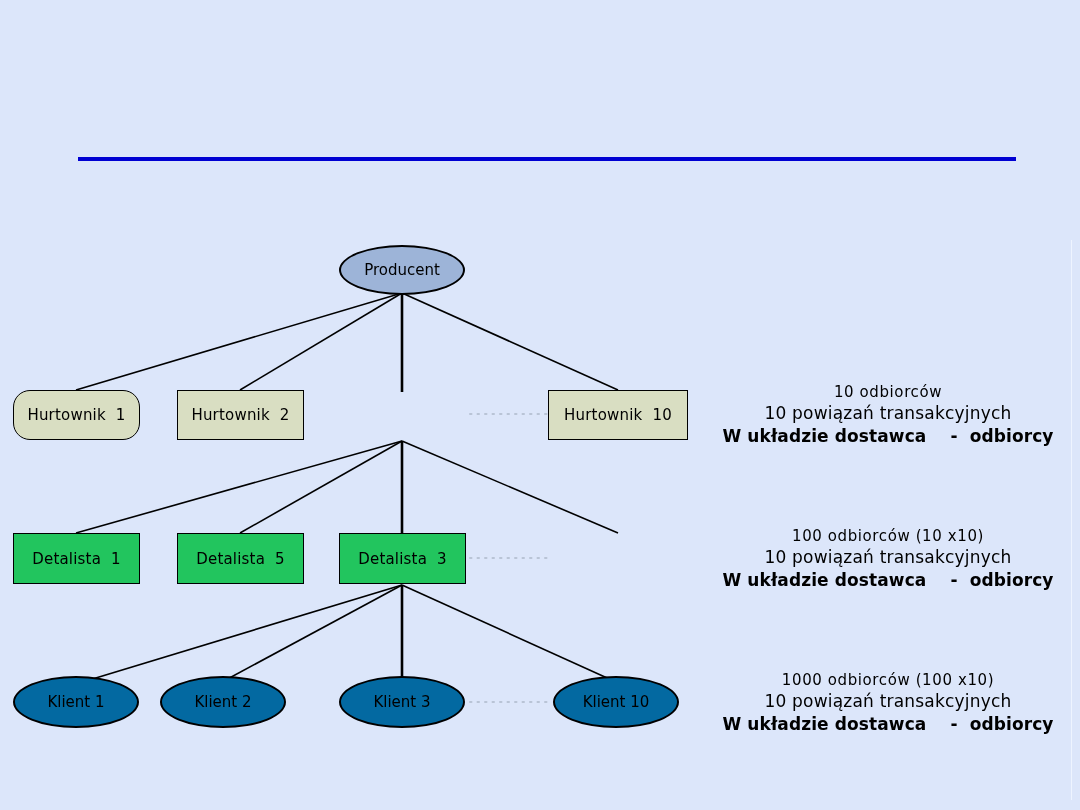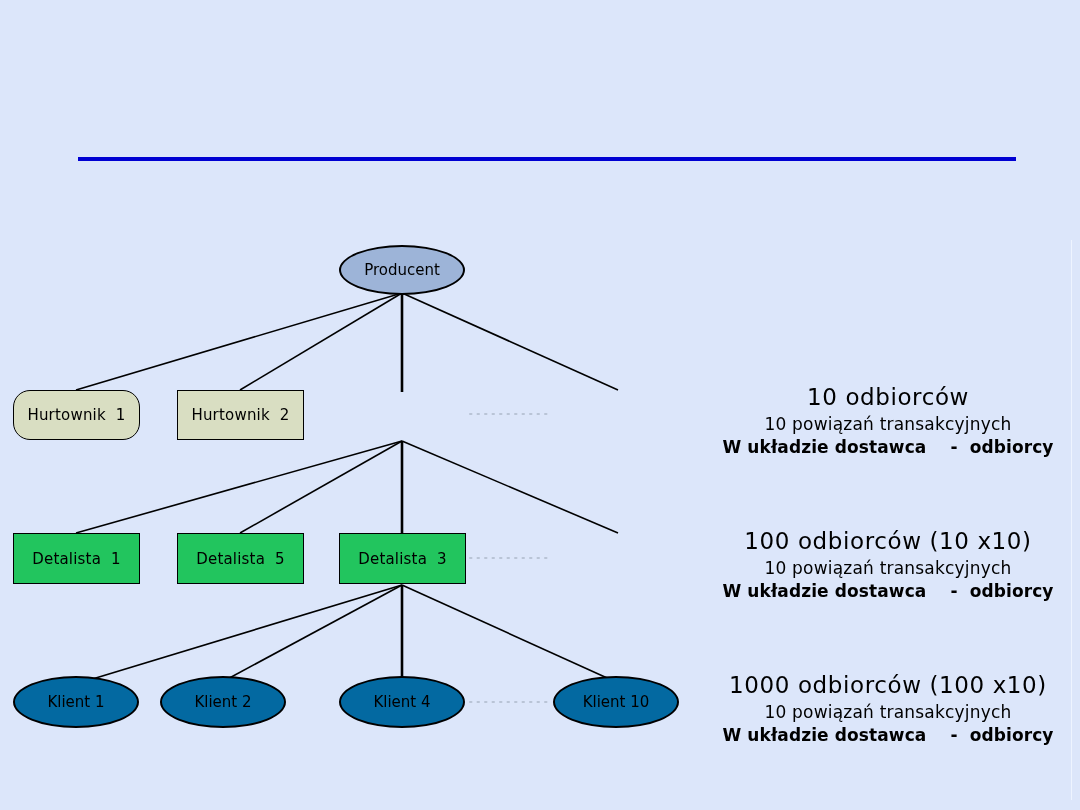--- a/index.html
+++ b/index.html
@@ -73,21 +73,21 @@
 
   .annotation {
     position: absolute;
     text-align: center;
     width: 360px;
     left: 700px;
     color: #000;
     line-height: 1.35;
   }
   .annotation .ann-1 {
-    font-size: 23px;
+    font-size: 15px;
     letter-spacing: 0.6px;
   }
   .annotation .ann-2 {
     font-size: 17px;
     letter-spacing: 0.2px;
   }
   .annotation .ann-3 {
     font-size: 17px;
     font-weight: bold;
     letter-spacing: 0.1px;
@@ -131,39 +131,42 @@
   <div class="node ellipse level-p" style="left:331px; top:245px; width:126px; height:50px;">
     <span>Producent</span>
   </div>
 
   <div class="node box level-h" style="left:5px; top:390px; width:127px; height:50px;border-radius:17px;">
     <span>Hurtownik  1</span>
   </div>
   <div class="node box level-h" style="left:169px; top:390px; width:127px; height:50px;">
     <span>Hurtownik  2</span>
   </div>
+  <div class="node box level-h" style="left:540px; top:390px; width:140px; height:50px;">
+    <span>Hurtownik  10</span>
+  </div>
 
   <div class="node box level-d" style="left:5px; top:533px; width:127px; height:51px;">
     <span>Detalista  1</span>
   </div>
   <div class="node box level-d" style="left:169px; top:533px; width:127px; height:51px;">
     <span>Detalista  5</span>
   </div>
   <div class="node box level-d" style="left:331px; top:533px; width:127px; height:51px;">
     <span>Detalista  3</span>
   </div>
 
   <div class="node ellipse level-k" style="left:5px; top:676px; width:126px; height:52px;">
     <span>Klient 1</span>
   </div>
   <div class="node ellipse level-k" style="left:152px; top:676px; width:126px; height:52px;">
     <span>Klient 2</span>
   </div>
   <div class="node ellipse level-k" style="left:331px; top:676px; width:126px; height:52px;">
-    <span>Klient 4</span>
+    <span>Klient 3</span>
   </div>
   <div class="node ellipse level-k" style="left:545px; top:676px; width:126px; height:52px;">
     <span>Klient 10</span>
   </div>
 
   <div class="annotation" style="top:382px;">
     <div class="ann-1">10  odbiorców</div>
     <div class="ann-2">10  powiązań transakcyjnych</div>
     <div class="ann-3">W układzie dostawca    -  odbiorcy</div>
   </div>

